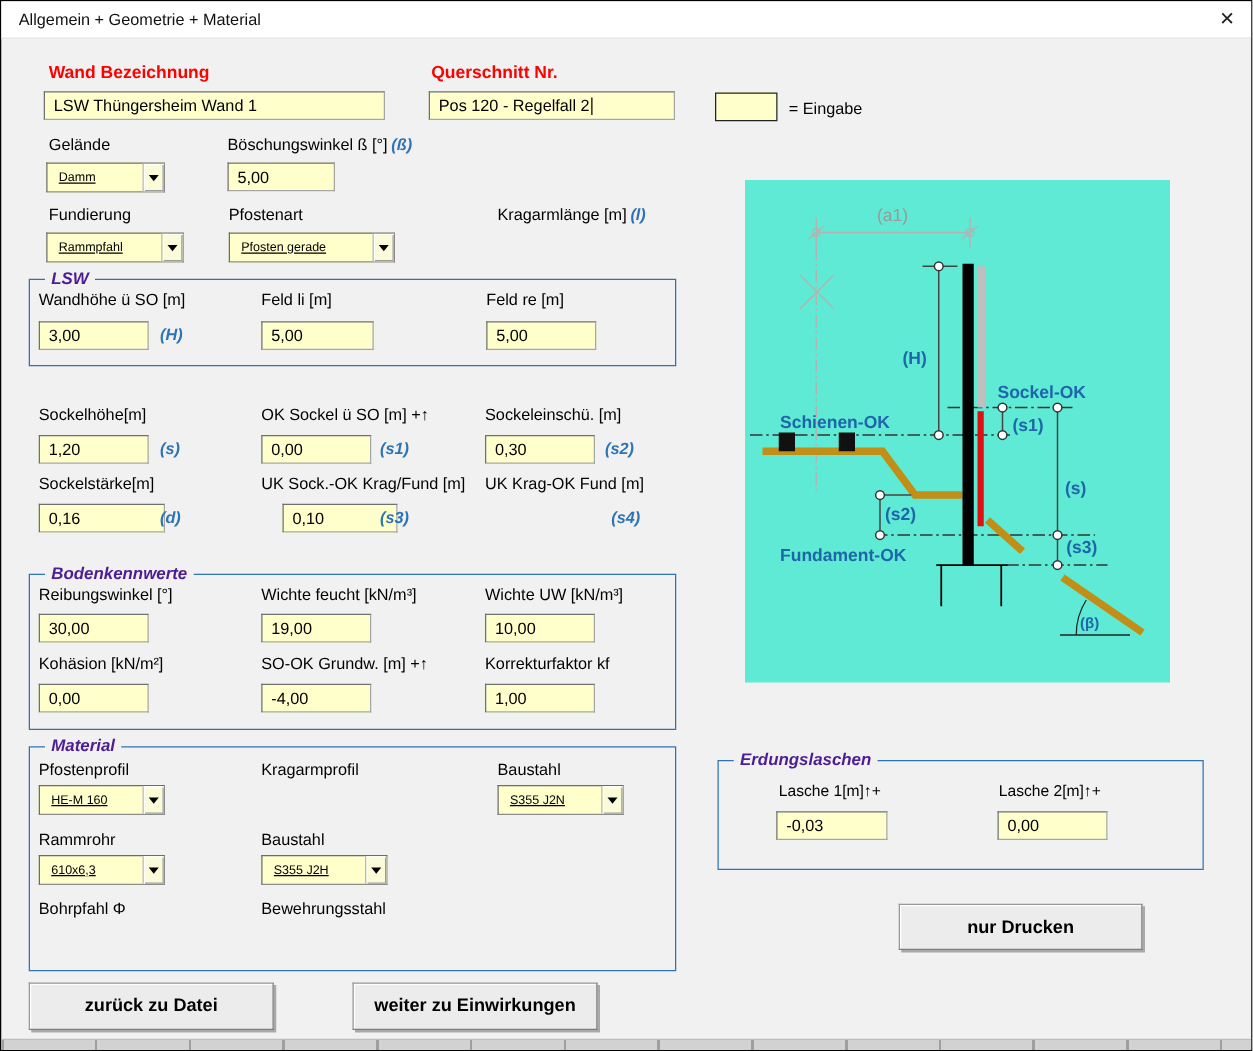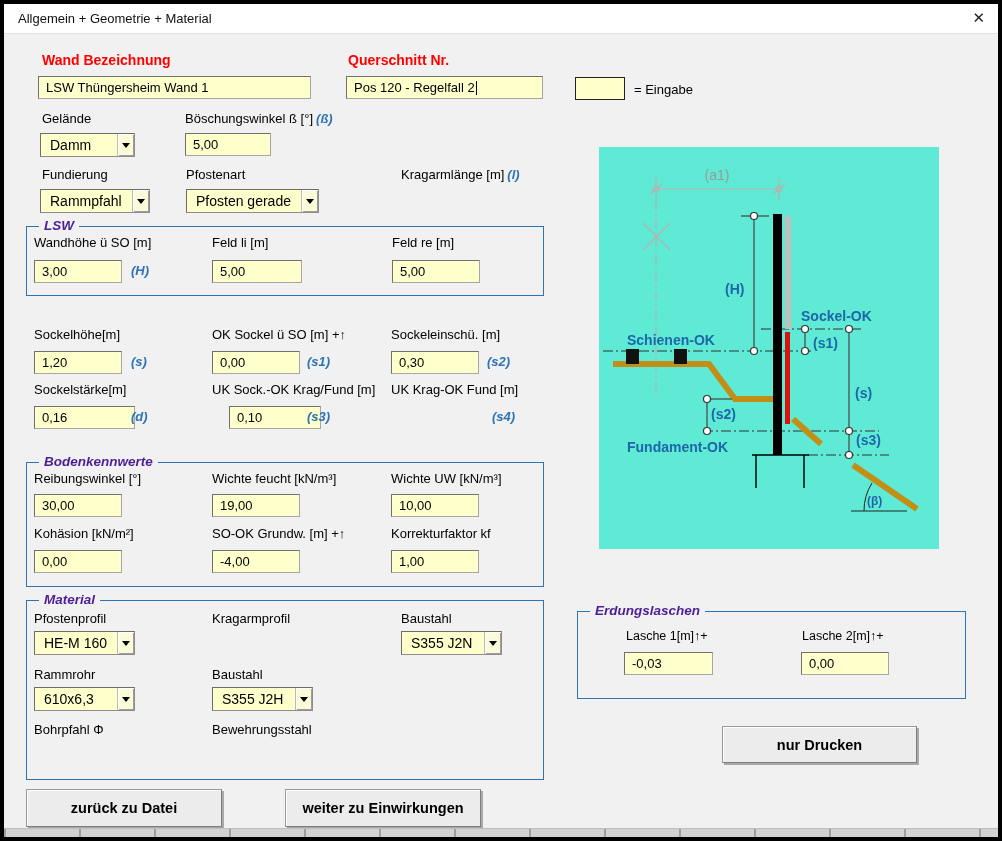--- a/index.html
+++ b/index.html
@@ -1,37 +1,37 @@
 <!DOCTYPE html>
 <html><head>
 <meta charset="utf-8">
 <style>
   html,body{margin:0;padding:0;background:#e8e8e8;}
   *{box-sizing:border-box;}
   .window{
     position:relative;width:1002px;height:841px;background:#f1f1f1;
-    border:4px solid #000000;overflow:hidden;
+    border:1px solid #000000;overflow:hidden;
     font-family:"Liberation Sans",sans-serif;color:#000;
   }
   .titlebar{position:absolute;left:0;top:0;width:100%;height:30px;background:#ffffff;
     border-bottom:1px solid #e2e2e2;}
   .titlebar .title{position:absolute;left:14px;top:7px;font-size:13px;color:#111;}
   .close{position:absolute;right:13px;top:5px;font-size:15px;color:#222;cursor:default;}
   .lbl{position:absolute;font-size:13px;white-space:nowrap;color:#000;}
   .lbl .sym,.sym-abs{color:#2e74b5;font-weight:700;font-style:italic;}
   .lbl .sym{margin-left:3px;}
   .sym-abs{position:absolute;font-size:13px;white-space:nowrap;}
   .red-lbl{position:absolute;font-size:14px;font-weight:700;color:#ff0000;white-space:nowrap;}
   .inp{position:absolute;height:23px;background:#ffffcc;border:1px solid #a6a6a6;
     border-top-color:#707070;border-left-color:#707070;font-size:13px;
     display:flex;align-items:center;padding:0 7px;white-space:nowrap;overflow:hidden;}
   .caret{display:inline-block;width:1px;height:14px;background:#000;margin-left:1px;}
   .combo{position:absolute;height:24px;background:#ffffcc;border:1px solid #8c8c8c;
     border-top-color:#6d6d6d;border-left-color:#6d6d6d;display:flex;align-items:stretch;}
-  .combo .cval{flex:1;display:flex;align-items:center;padding-left:9px;font-size:14px;white-space:nowrap;overflow:hidden;}
+  .combo .cval{flex:1;display:flex;align-items:center;padding-left:9px;font-size:10px;white-space:nowrap;overflow:hidden;text-decoration:underline;}
   .combo .cbtn{width:17px;display:flex;align-items:center;justify-content:center;background:#fbfbd9;
     border-left:1px solid #b9b9b9;box-shadow:inset 1px 1px 0 #ffffff, inset -1px -1px 0 #9d9d9d;}
   .tri{width:0;height:0;border-left:4px solid transparent;border-right:4px solid transparent;border-top:5px solid #000;}
   .frame{position:absolute;border:1px solid #2e74b5;}
   .frame-title{position:absolute;top:-9px;left:12px;background:#f1f1f1;padding:0 5px;
     color:#4c1d95;font-weight:700;font-style:italic;font-size:13.5px;white-space:nowrap;}
   .legend-box{position:absolute;width:50px;height:23px;background:#ffffcc;border:1px solid #222;}
   .btn3d{position:absolute;background:#ececec;border:1px solid #999;
     border-bottom-color:#7d7d7d;border-right-color:#7d7d7d;
     box-shadow:2px 2px 0 rgba(110,110,110,.55), inset 1px 1px 0 #fff;

